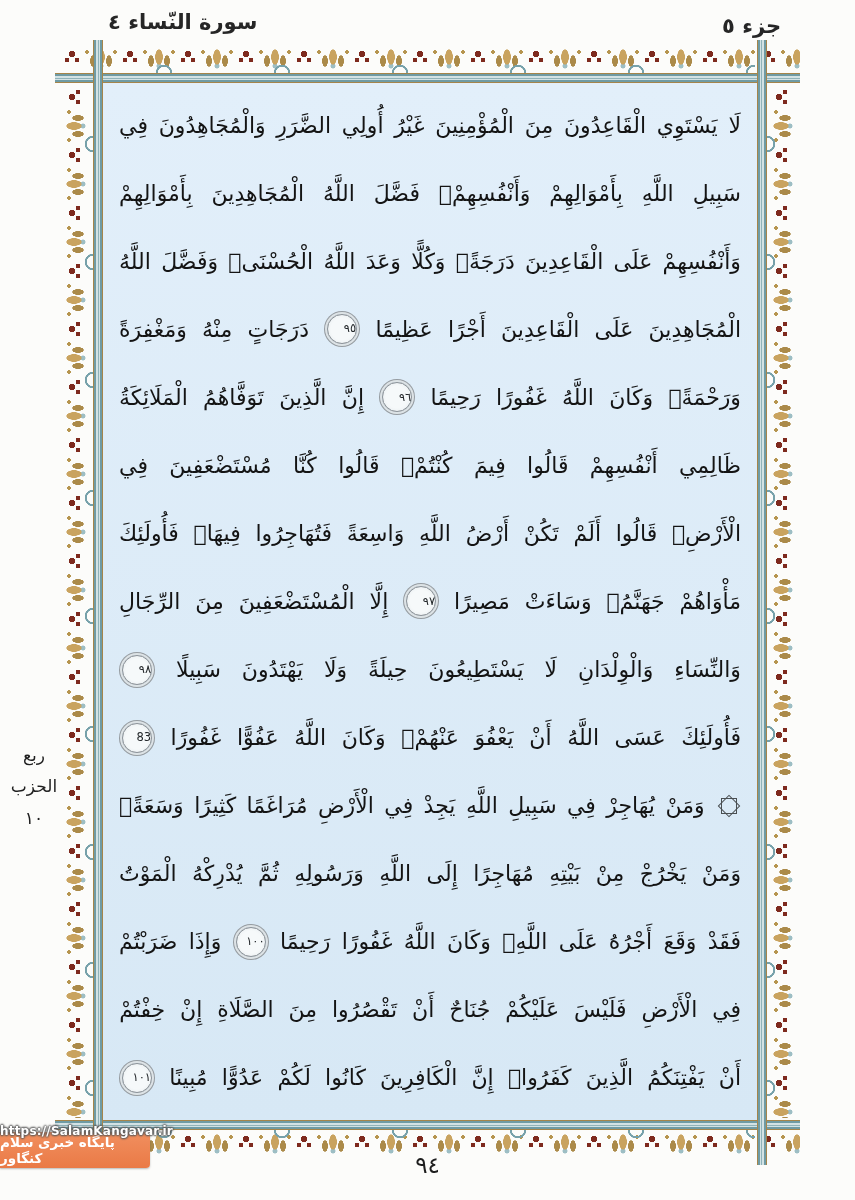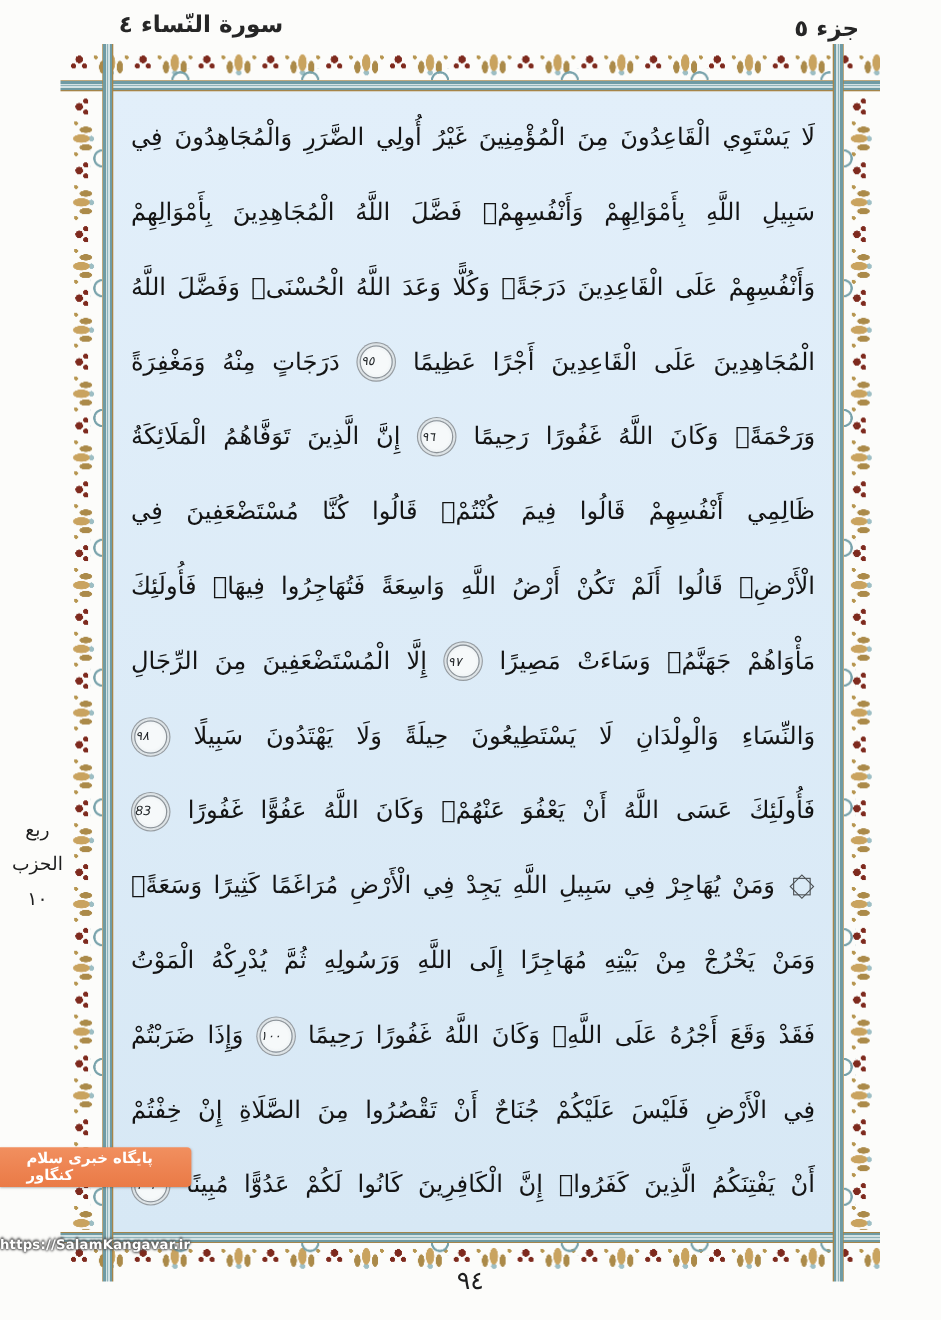--- a/index.html
+++ b/index.html
@@ -65,40 +65,40 @@
   .panel{position:absolute;left:103px;top:83px;width:654px;height:1037px;z-index:2;
     box-sizing:border-box;padding:8px 16px;
     background:linear-gradient(to bottom,#e2effa,#d7e8f5);
     display:flex;flex-direction:column;justify-content:space-between;}
   .qline{flex:1;display:flex;align-items:center;justify-content:space-between;
     color:#141414;font-size:22px;overflow:hidden;}
   .qword{white-space:nowrap;flex:0 0 auto;}
   .vmark{flex:0 0 auto;width:28px;height:28px;border-radius:50%;
     background:radial-gradient(circle,#f6f9fa 55%,#e3e9ec 100%);
     border:1px solid #8b9196;box-shadow:0 0 0 2px #dde3e6,0 0 0 3px #959ba0;
-    display:flex;align-items:center;justify-content:flex-end;margin:0 3px;font-style:italic;}
+    display:flex;align-items:center;justify-content:flex-start;margin:0 3px;}
   .vnum{font-size:11.5px;color:#23272a;line-height:1;}
   .rubstar{flex:0 0 auto;width:24px;height:24px;position:relative;margin-left:2px;}
   .rubstar::before,.rubstar::after{content:'';position:absolute;inset:4px;border:1.6px solid #4a4f52;}
   .rubstar::after{transform:rotate(45deg);}
 
   
   .margin-label{position:absolute;left:2px;top:740px;width:64px;text-align:center;z-index:4;
     color:#1e1e1e;font-size:17px;line-height:1.85;}
 
   
   .pagenum{position:absolute;top:1152px;left:55px;width:745px;text-align:center;
     font-size:23px;color:#1e1e1e;z-index:4;}
 
   
-  .wm-banner{position:absolute;left:0;top:1043px;width:150px;height:36px;z-index:6;
+  .wm-banner{position:absolute;left:0;top:1132px;width:150px;height:36px;z-index:6;
     background:linear-gradient(to bottom,#f18f5f,#ea7a46);
     color:#fff;font-weight:bold;font-size:13.5px;
     display:flex;align-items:center;justify-content:center;
-    border-radius:0 4px 4px 0;box-shadow:0 1px 2px rgba(60,60,60,.35);padding-left:24px;}
+    border-radius:0 4px 4px 0;box-shadow:0 1px 2px rgba(60,60,60,.35);}
   .wm-url{position:absolute;left:0;top:1124px;width:168px;z-index:6;text-align:center;
     color:#fff;font-weight:bold;font-size:12px;letter-spacing:.2px;
     text-shadow:0 1px 2px #5a5a5a,1px 0 2px #5a5a5a,-1px 0 2px #5a5a5a,0 -1px 2px #5a5a5a;}
 </style>
 </head>
 <body>
 
 <div class="page">
 
   <div class="hdr hdr-juz">جزء ٥</div>

